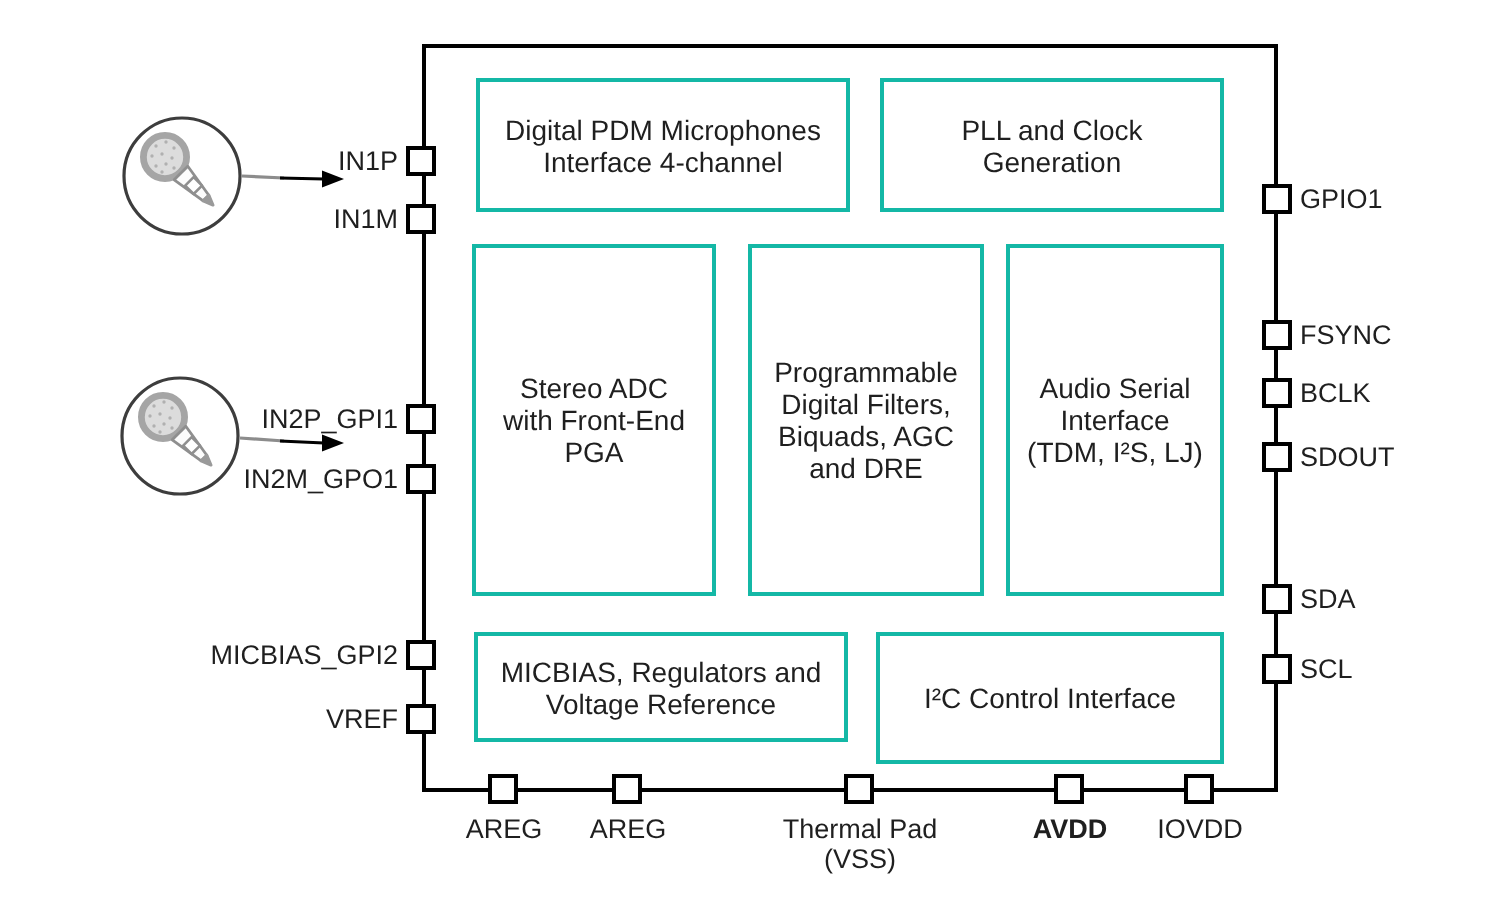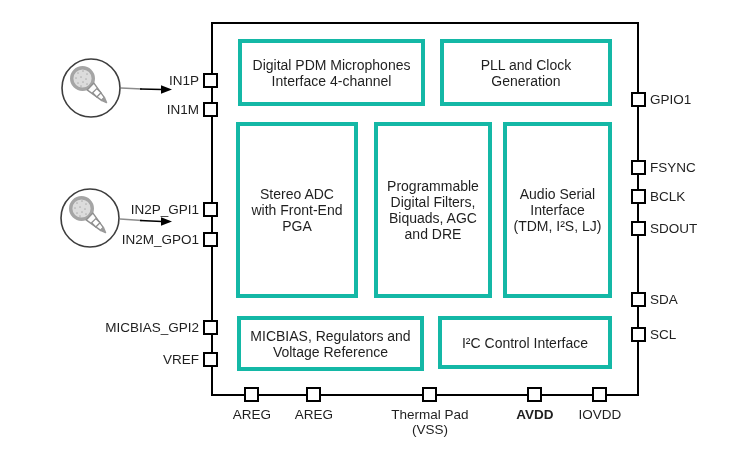--- a/index.html
+++ b/index.html
@@ -7,32 +7,32 @@
     position:relative; width:743px; height:455px; background:#ffffff;
     font-family:"Liberation Sans","DejaVu Sans",sans-serif; color:#1f1f1f;
     overflow:hidden;
   }
   .overlay { position:absolute; left:0; top:0; width:743px; height:455px; pointer-events:none; }
   .chip {
     position:absolute; left:211px; top:22px; width:428px; height:374px;
     border:2px solid #000; box-sizing:border-box; background:#ffffff;
   }
   .block {
-    position:absolute; border:4px solid #14b8a6; box-sizing:border-box; background:#ffffff;
+    position:absolute; border:2px solid #14b8a6; box-sizing:border-box; background:#ffffff;
     display:flex; align-items:center; justify-content:center;
     text-align:center; font-size:14px; line-height:16px; white-space:pre-line;
     color:#1f1f1f;
   }
   .block-pdm     { left:238px; top:39px;  width:187px; height:67px; }
   .block-pll     { left:440px; top:39px;  width:172px; height:67px; }
   .block-adc     { left:236px; top:122px; width:122px; height:176px; }
   .block-filters { left:374px; top:122px; width:118px; height:176px; }
   .block-asi     { left:503px; top:122px; width:109px; height:176px; }
   .block-micbias { left:237px; top:316px; width:187px; height:55px; }
-  .block-i2c     { left:438px; top:316px; width:174px; height:53px; }
+  .block-i2c     { left:438px; top:316px; width:174px; height:66px; }
   .pin {
     position:absolute; width:15px; height:15px; box-sizing:border-box;
     border:2px solid #000; background:#ffffff;
   }
   .plabel {
     position:absolute; font-size:13.5px; line-height:15px; height:15px;
     white-space:pre-line; color:#1f1f1f;
   }
   .plabel-left   { width:120px; text-align:right; right:544px; }
   .plabel-right  { left:650px; text-align:left; }

